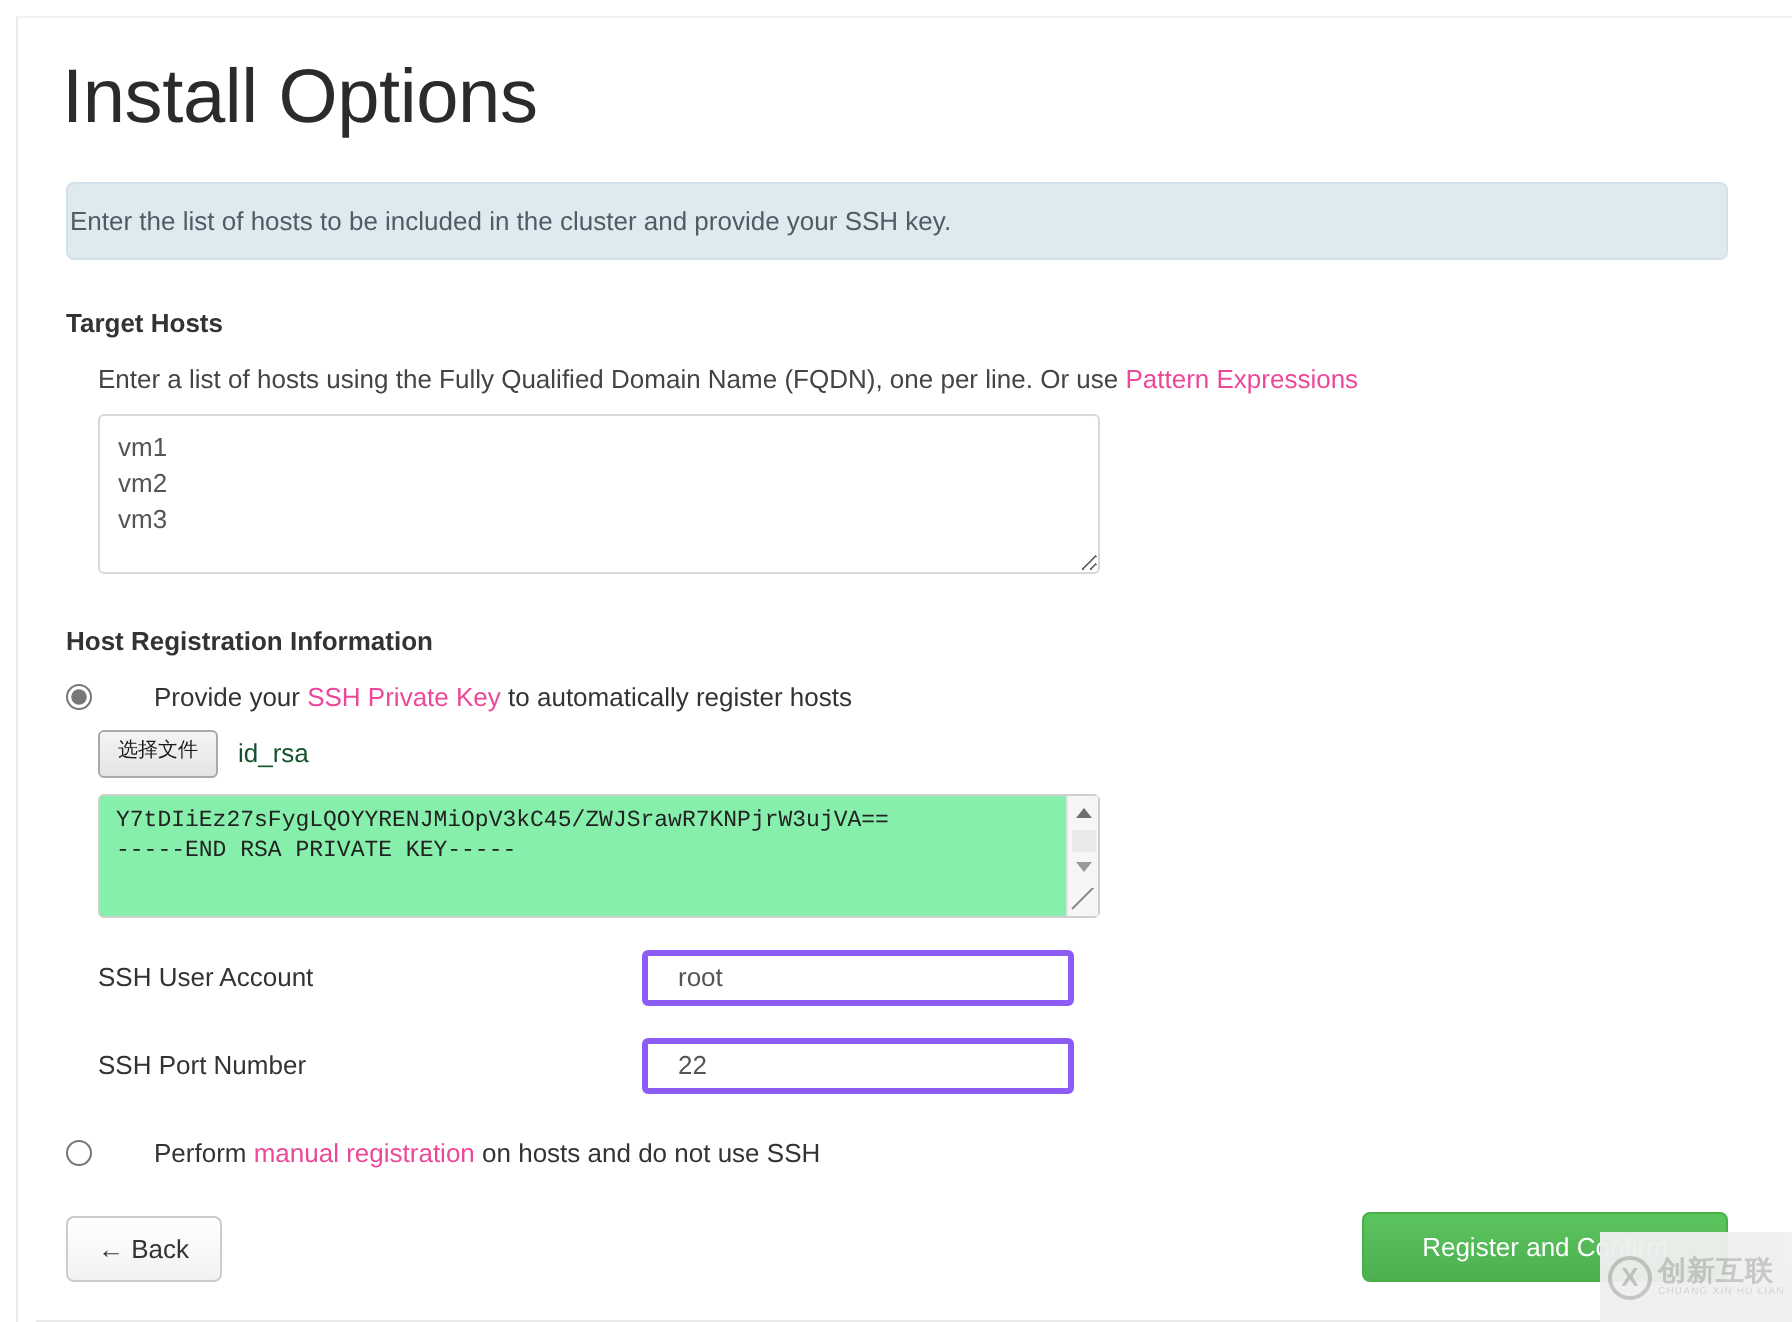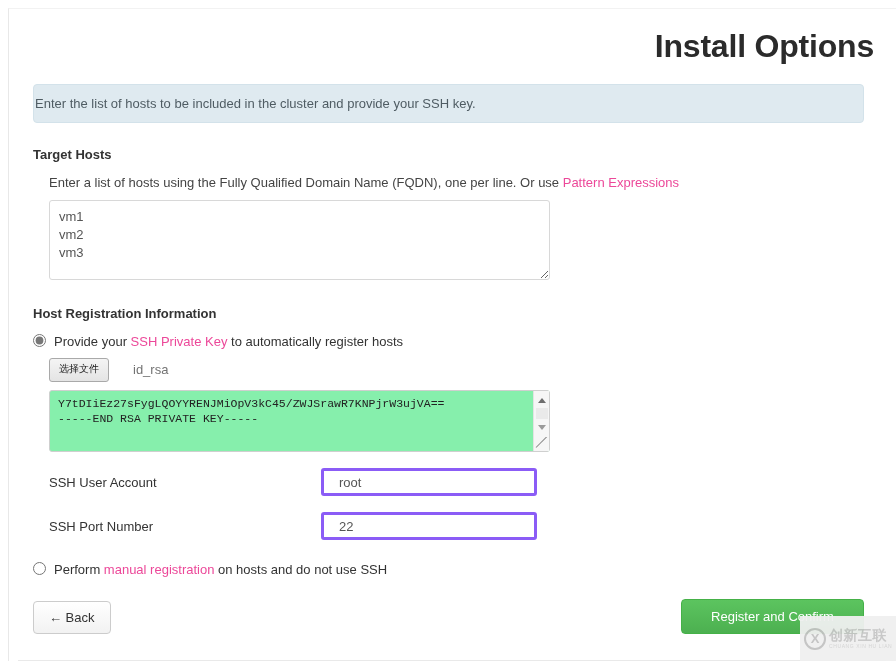--- a/index.html
+++ b/index.html
@@ -29,27 +29,26 @@
     border-top: 1px solid #f2f2f2;
     background: #ffffff;
   }
 
   .content {
     padding: 18px 22px 0 22px;
   }
 
   
   .page-title {
-    font-size: 32px;
-    font-weight: bold;
+    font-size: 38px;
+    font-weight: normal;
     color: #2b2b2b;
     letter-spacing: -0.2px;
     margin: 2px 0 20px 0;
     line-height: 1.1;
-    text-align: right;
   }
 
   
   .info-banner {
     background: #dfeaf0;
     border: 1px solid #d3e2ea;
     border-radius: 4px;
     padding: 11px 1px;
     color: #4f5c63;
     font-size: 13px;
@@ -94,23 +93,25 @@
     background: #fff;
     display: block;
     overflow: auto;
   }
 
   
   .reg-block { margin-top: 26px; }
 
   .radio-row {
     display: flex;
+    align-items: center;
     margin: 0 0 6px 2px;
     font-size: 13px;
     color: #333;
+    gap: 23px;
   }
   .radio-row .radio-label { margin-left: 8px; }
 
   input[type="radio"] {
     margin: 0;
     width: 13px;
     height: 13px;
     accent-color: #777;
   }
 
@@ -129,22 +130,22 @@
     font-size: 10px;
     color: #1a1a1a;
     padding: 2px 9px;
     line-height: 18px;
     white-space: nowrap;
     font-family: Liberation Mono, monospace;
     cursor: default;
   }
   .file-name {
     font-size: 13px;
-    color: #737373;
-    padding: 3px 0 0 24px;
+    color: #14532d;
+    padding: 3px 0 0 10px;
     line-height: 18px;
   }
 
   
   .key-wrap {
     margin-left: 18px;
     position: relative;
     width: 501px;
     height: 62px;
     border: 1px solid #cfcfcf;

